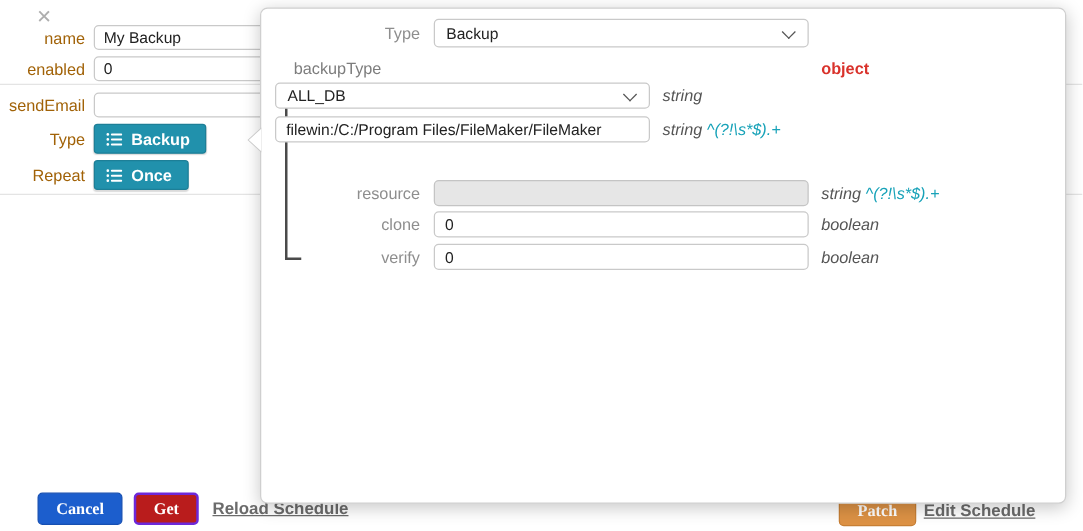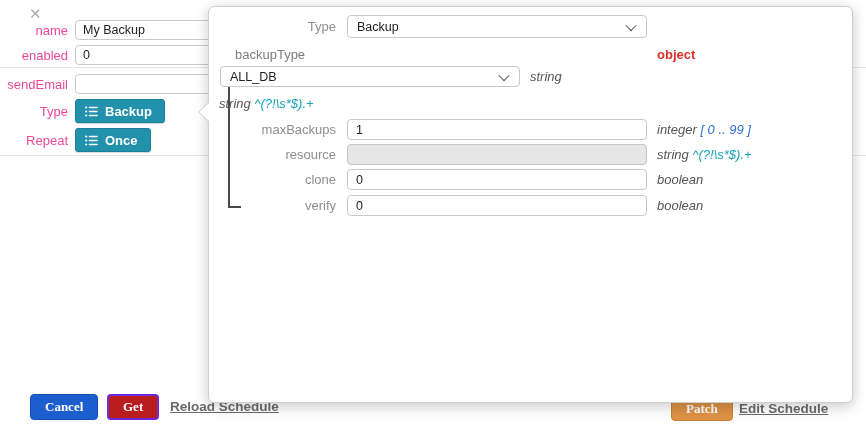--- a/index.html
+++ b/index.html
@@ -10,21 +10,21 @@
     -webkit-font-smoothing:antialiased;
   }
   .abs{position:absolute;}
 
   
   .close-x{
     left:29px;top:6px;font-size:15px;color:#aeaeae;cursor:pointer;line-height:16px;
   }
   .lrow{left:0;height:22px;display:flex;align-items:center;}
   .llabel{
-    width:68px;text-align:right;color:#ec4899;font-size:13px;flex:0 0 68px;
+    width:68px;text-align:right;color:#a16207;font-size:13px;flex:0 0 68px;
     white-space:nowrap;
   }
   .linput{
     margin-left:7px;width:140px;height:20px;border:1px solid #c9c9c9;border-radius:4px;
     font-family:inherit;font-size:12.5px;color:#222;padding:0 7px;background:#fff;outline:none;
     box-sizing:border-box;
   }
   .divider{left:0;width:866px;height:1px;background:#e4e4e4;}
   .tbtn{
     margin-left:7px;display:inline-flex;align-items:center;gap:7px;
@@ -178,28 +178,24 @@
 
   <div class="prow" style="top:59px">
     <div class="pselect">
       <span class="pselect-text">ALL_DB</span>
       <span class="chev"></span>
     </div>
     <span class="pannot"><span>string</span></span>
   </div>
 
   <div class="prow" style="top:86px">
+    <input class="pinput" value="filewin:/C:/Program Files/FileMaker/FileMaker" style="">
     <span class="pannot"><span>string</span> <span class="c-regex">^(?!\s*$).+</span></span>
   </div>
 
-  <div class="prow" style="top:112px">
-    <span class="plabel">maxBackups</span>
-    <input class="pinput" value="1" style="">
-    <span class="pannot"><span>integer</span> <span class="c-range">[ 0 .. 99 ]</span></span>
-  </div>
 
   <div class="prow" style="top:137px">
     <span class="plabel">resource</span>
     <input class="pinput" disabled="" value="" style="">
     <span class="pannot"><span>string</span> <span class="c-regex">^(?!\s*$).+</span></span>
   </div>
 
   <div class="prow" style="top:162px">
     <span class="plabel">clone</span>
     <input class="pinput" value="0" style="">

